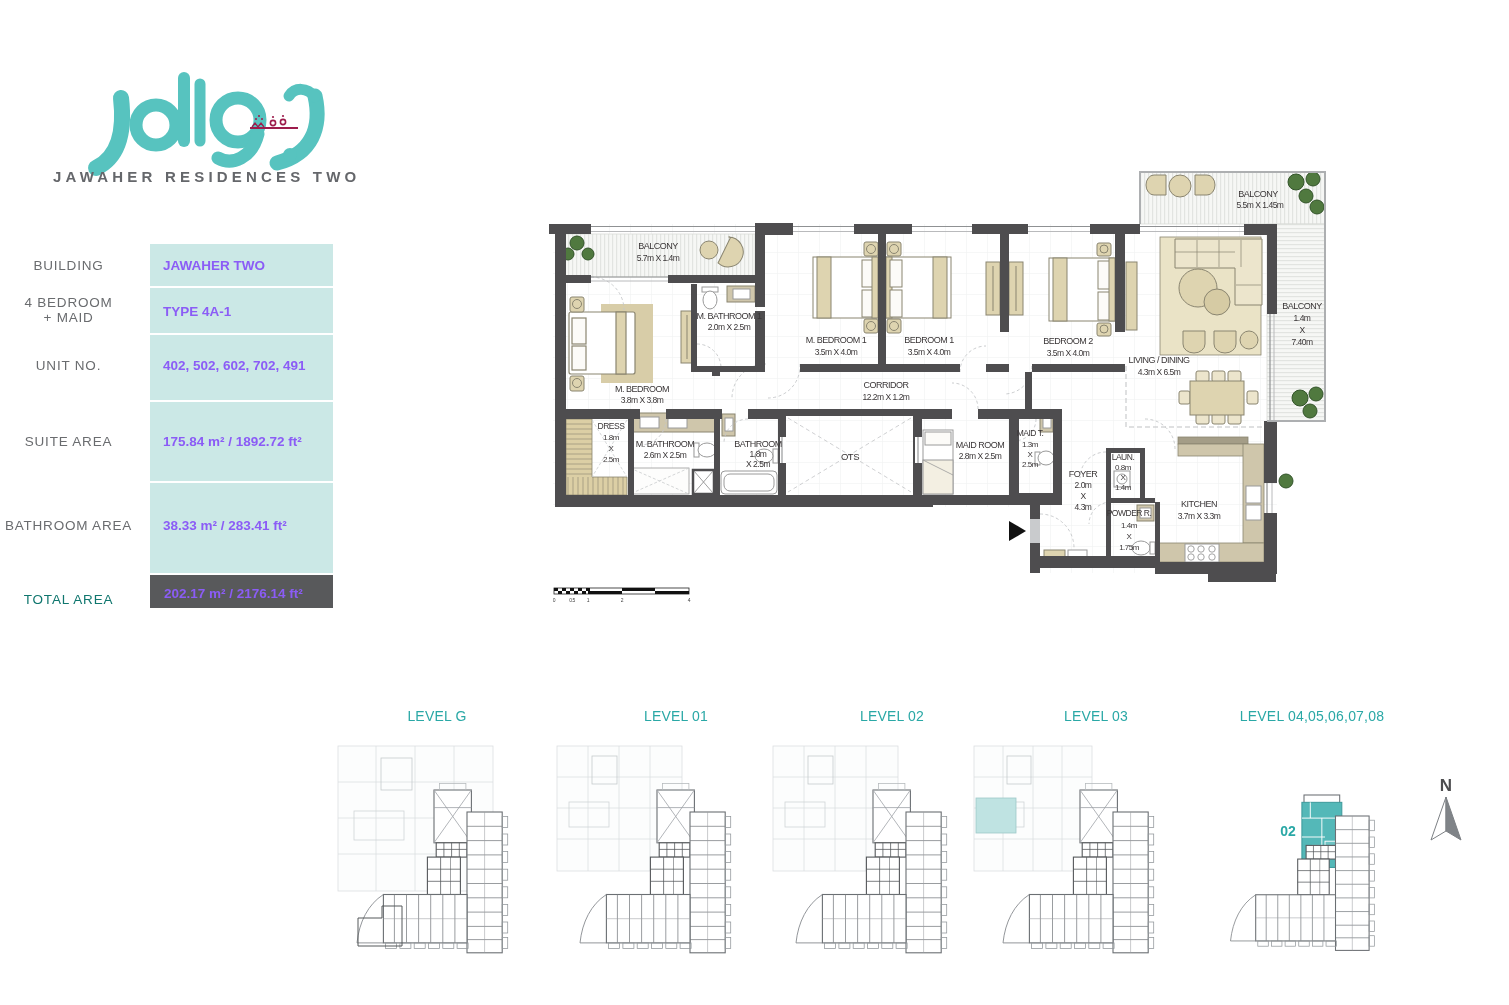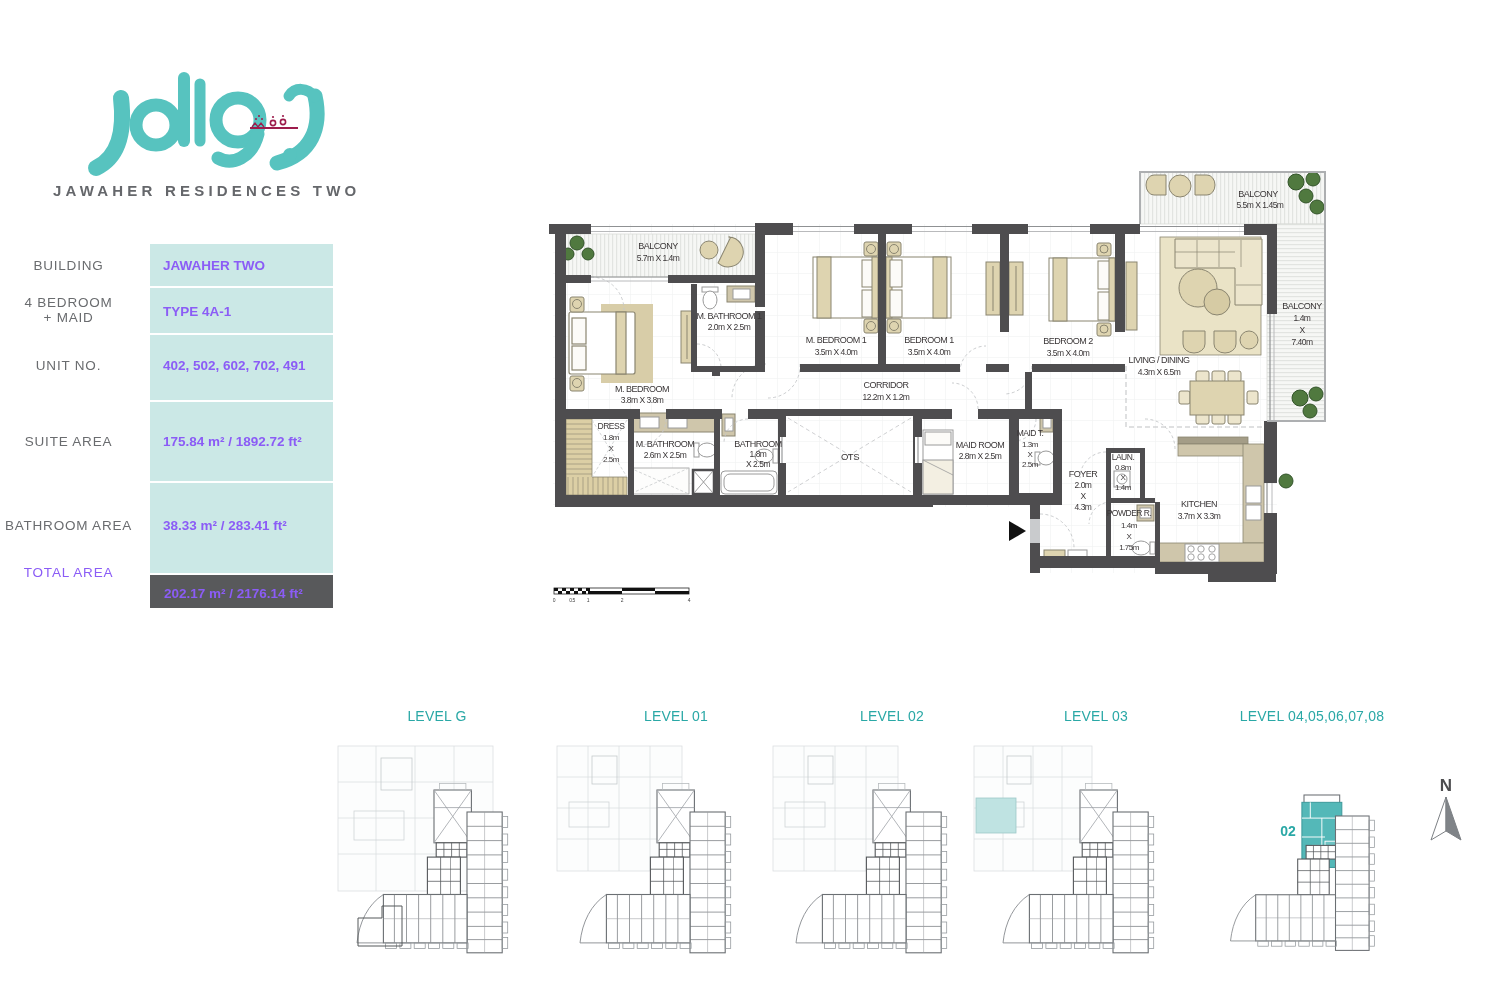--- a/index.html
+++ b/index.html
@@ -39,36 +39,36 @@
 </g>
 <g fill="#9d1c4c">
 <circle cx="256" cy="119" r="1"></circle>
       <circle cx="259" cy="116" r="1"></circle>
       <circle cx="262" cy="119" r="1"></circle>
 <circle cx="273" cy="117" r="1.1"></circle>
       <circle cx="283" cy="116" r="1.1"></circle>
 </g>
 </svg>
 
-<div class="abs" style="left:53px;top:182px;width:304px;text-align:center;color:#65676b;font-size:15px;font-weight:bold;letter-spacing:4.2px;white-space:nowrap">JAWAHER RESIDENCES TWO</div>
+<div class="abs" style="left:53px;top:168px;width:304px;text-align:center;color:#65676b;font-size:15px;font-weight:bold;letter-spacing:4.2px;white-space:nowrap">JAWAHER RESIDENCES TWO</div>
 
 <div class="abs" style="left:150px;top:244px;width:183px;height:42px;background:#cbe8e6"></div>
 <div class="abs" style="left:150px;top:288px;width:183px;height:45px;background:#cbe8e6"></div>
 <div class="abs" style="left:150px;top:335px;width:183px;height:65px;background:#cbe8e6"></div>
 <div class="abs" style="left:150px;top:402px;width:183px;height:79px;background:#cbe8e6"></div>
 <div class="abs" style="left:150px;top:483px;width:183px;height:90px;background:#cbe8e6"></div>
 
 <div class="abs" style="left:150px;top:575px;width:183px;height:33px;background:#58595b"></div>
 
 <div class="lbl" style="left:0px;top:258px;width:137px">BUILDING</div>
 <div class="lbl" style="left:0px;top:295px;width:137px">4 BEDROOM<br>+ MAID</div>
 <div class="lbl" style="left:0px;top:358px;width:137px">UNIT NO.</div>
 <div class="lbl" style="left:0px;top:434px;width:137px">SUITE AREA</div>
 <div class="lbl" style="left:0px;top:518px;width:137px">BATHROOM AREA</div>
-<div class="lbl" style="left:0px;top:565px;width:137px;color:#8b5cf6">TOTAL AREA</div>
+<div class="lbl" style="left:0px;top:592px;width:137px;color:#0f766e">TOTAL AREA</div>
 
 <div class="val" style="left:163px;top:258px">JAWAHER TWO</div>
 <div class="val" style="left:163px;top:304px">TYPE 4A-1</div>
 <div class="val" style="left:163px;top:358px">402, 502, 602, 702, 491</div>
 <div class="val" style="left:163px;top:434px">175.84 m² / 1892.72 ft²</div>
 <div class="val" style="left:163px;top:518px">38.33 m² / 283.41 ft²</div>
 <div class="val" style="left:164px;top:586px;color:#8b5cf6">202.17 m² / 2176.14 ft²</div>
 
 <svg class="abs" style="left:540px;top:160px;width:805px;height:460px" viewBox="540 160 805 460">
 <defs>

